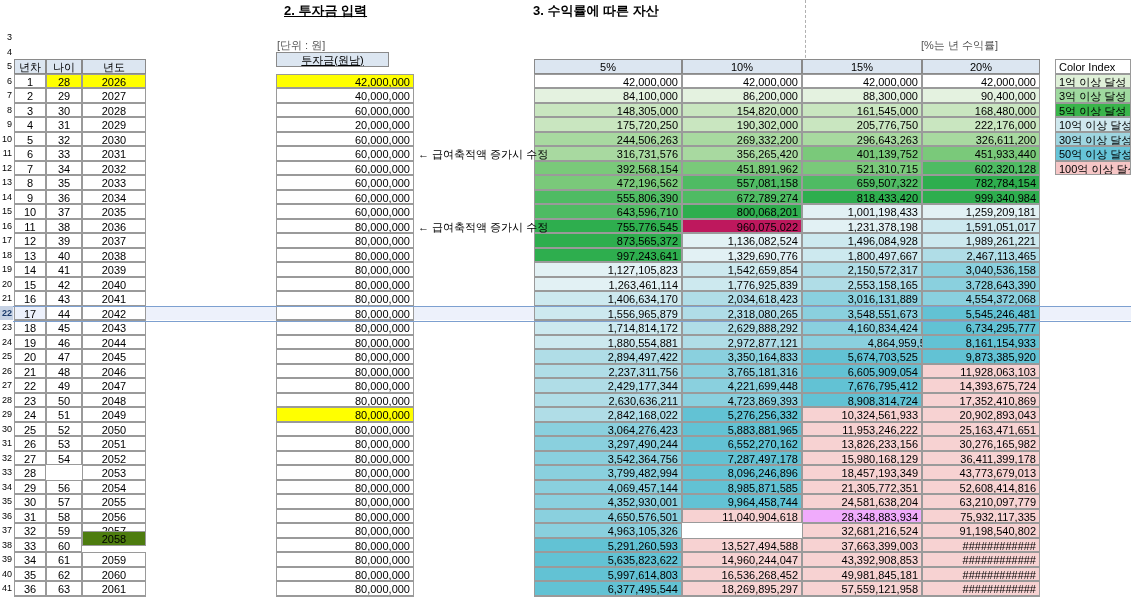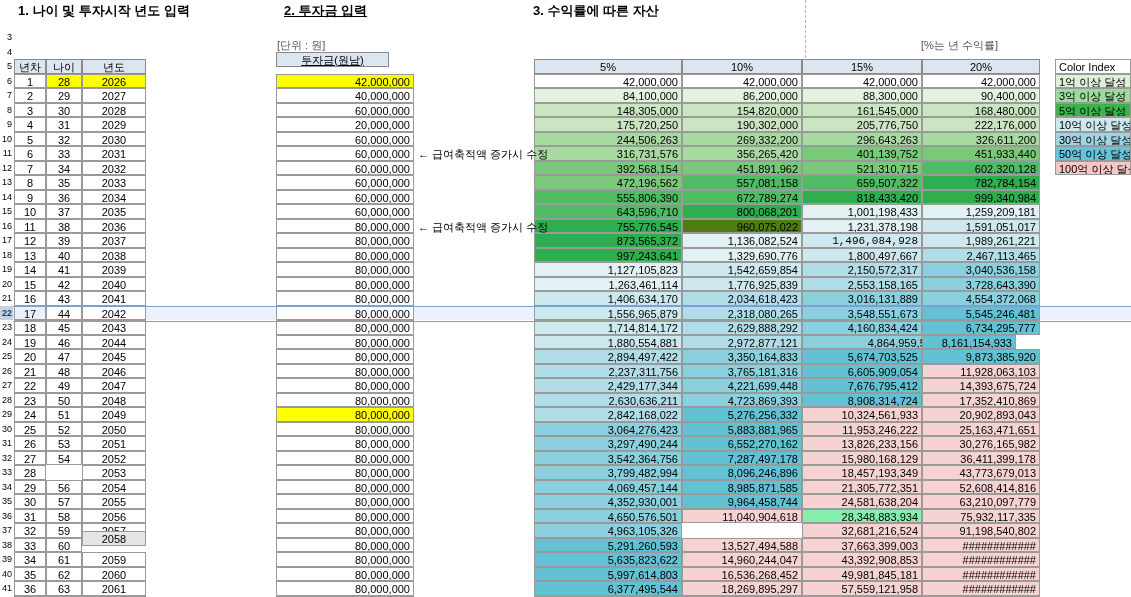--- a/index.html
+++ b/index.html
@@ -43,21 +43,20 @@
 
   .legend-title{background:#ffffff;border:1px solid #9a9a9a;text-align:left;padding-left:3px;}
 </style>
 </head>
 <body>
 
 <div class="sheet">
 
   <div class="vguide" style="left:805px;"></div>
 
-  <div class="title" style="left:18px;top:2px;">1. 나이 및 투자시작 년도 입력</div>
   <div class="title" style="left:284px;top:2px;text-decoration:underline;">2. 투자금 입력</div>
   <div class="title" style="left:533px;top:2px;">3. 수익률에 따른 자산</div>
 
   <div class="note" style="left:277px;top:38px;color:#555;">[단위 : 원]</div>
   <div class="note" style="left:921px;top:38px;color:#555;">[%는 년 수익률]</div>
 
   <div class="rowhdr-col" id="rowhdrs">
       <div class="rowhdr" style="top: 30px;">3</div>
       <div class="rowhdr" style="top: 44.5px;">4</div>
       <div class="rowhdr" style="top: 59px;">5</div>
@@ -189,31 +188,31 @@
       <div class="cell b r" style="left: 276px; top: 204px; width: 138px; background: rgb(255, 255, 255);">60,000,000</div>
       <div class="cell b r" style="left: 534px; top: 204px; width: 148px; background: rgb(79, 187, 99);">643,596,710</div>
       <div class="cell b r" style="left: 682px; top: 204px; width: 120px; background: rgb(46, 174, 78);">800,068,201</div>
       <div class="cell b r" style="left: 802px; top: 204px; width: 120px; background: rgb(226, 241, 244);">1,001,198,433</div>
       <div class="cell b r" style="left: 922px; top: 204px; width: 118px; background: rgb(226, 241, 244);">1,259,209,181</div>
       <div class="cell b c" style="left: 14px; top: 218.5px; width: 32px;">11</div>
       <div class="cell b c" style="left: 46px; top: 218.5px; width: 36px; background: rgb(255, 255, 255);">38</div>
       <div class="cell b c" style="left: 82px; top: 218.5px; width: 64px; background: rgb(255, 255, 255);">2036</div>
       <div class="cell b r" style="left: 276px; top: 218.5px; width: 138px; background: rgb(255, 255, 255);">80,000,000</div>
       <div class="cell b r" style="left: 534px; top: 218.5px; width: 148px; background: rgb(46, 174, 78);">755,776,545</div>
-      <div class="cell b r" style="left: 682px; top: 218.5px; width: 120px; background: #4d7c0f; padding-left: 24px;">960,075,022</div>
+      <div class="cell b r" style="left: 682px; top: 218.5px; width: 120px; background: #be185d; padding-left: 24px;">960,075,022</div>
       <div class="cell b r" style="left: 802px; top: 218.5px; width: 120px; background: rgb(226, 241, 244);">1,231,378,198</div>
       <div class="cell b r" style="left: 922px; top: 218.5px; width: 118px; background: rgb(205, 233, 239);">1,591,051,017</div>
       <div class="note" style="left: 418px; top: 219.5px;">← 급여축적액 증가시 수정</div>
       <div class="cell b c" style="left: 14px; top: 233px; width: 32px;">12</div>
       <div class="cell b c" style="left: 46px; top: 233px; width: 36px; background: rgb(255, 255, 255);">39</div>
       <div class="cell b c" style="left: 82px; top: 233px; width: 64px; background: rgb(255, 255, 255);">2037</div>
       <div class="cell b r" style="left: 276px; top: 233px; width: 138px; background: rgb(255, 255, 255);">80,000,000</div>
       <div class="cell b r" style="left: 534px; top: 233px; width: 148px; background: rgb(46, 174, 78);">873,565,372</div>
       <div class="cell b r" style="left: 682px; top: 233px; width: 120px; background: rgb(226, 241, 244);">1,136,082,524</div>
-      <div class="cell b r" style="left: 802px; top: 233px; width: 120px; background: rgb(205, 233, 239); font-family: Liberation Mono, monospace;">1,496,084,928</div>
+      <div class="cell b r" style="left: 802px; top: 233px; width: 120px; background: rgb(205, 233, 239);">1,496,084,928</div>
       <div class="cell b r" style="left: 922px; top: 233px; width: 118px; background: rgb(205, 233, 239);">1,989,261,221</div>
       <div class="cell b c" style="left: 14px; top: 247.5px; width: 32px;">13</div>
       <div class="cell b c" style="left: 46px; top: 247.5px; width: 36px; background: rgb(255, 255, 255);">40</div>
       <div class="cell b c" style="left: 82px; top: 247.5px; width: 64px; background: rgb(255, 255, 255);">2038</div>
       <div class="cell b r" style="left: 276px; top: 247.5px; width: 138px; background: rgb(255, 255, 255);">80,000,000</div>
       <div class="cell b r" style="left: 534px; top: 247.5px; width: 148px; background: rgb(46, 174, 78);">997,243,641</div>
       <div class="cell b r" style="left: 682px; top: 247.5px; width: 120px; background: rgb(226, 241, 244);">1,329,690,776</div>
       <div class="cell b r" style="left: 802px; top: 247.5px; width: 120px; background: rgb(205, 233, 239);">1,800,497,667</div>
       <div class="cell b r" style="left: 922px; top: 247.5px; width: 118px; background: rgb(176, 221, 231);">2,467,113,465</div>
       <div class="cell b c" style="left: 14px; top: 262px; width: 32px;">14</div>
@@ -256,21 +255,21 @@
       <div class="cell b r" style="left: 682px; top: 320px; width: 120px; background: rgb(176, 221, 231);">2,629,888,292</div>
       <div class="cell b r" style="left: 802px; top: 320px; width: 120px; background: rgb(138, 208, 222);">4,160,834,424</div>
       <div class="cell b r" style="left: 922px; top: 320px; width: 118px; background: rgb(98, 194, 212);">6,734,295,777</div>
       <div class="cell b c" style="left: 14px; top: 334.5px; width: 32px;">19</div>
       <div class="cell b c" style="left: 46px; top: 334.5px; width: 36px; background: rgb(255, 255, 255);">46</div>
       <div class="cell b c" style="left: 82px; top: 334.5px; width: 64px; background: rgb(255, 255, 255);">2044</div>
       <div class="cell b r" style="left: 276px; top: 334.5px; width: 138px; background: rgb(255, 255, 255);">80,000,000</div>
       <div class="cell b r" style="left: 534px; top: 334.5px; width: 148px; background: rgb(205, 233, 239);">1,880,554,881</div>
       <div class="cell b r" style="left: 682px; top: 334.5px; width: 120px; background: rgb(176, 221, 231);">2,972,877,121</div>
       <div class="cell b r" style="left: 802px; top: 334.5px; width: 140px; background: rgb(138, 208, 222);">4,864,959,587</div>
-      <div class="cell b r" style="left: 922px; top: 334.5px; width: 94px; background: rgb(98, 194, 212);">8,161,154,933</div>
+      <div class="cell b r" style="left: 922px; top: 334.5px; width: 118px; background: rgb(98, 194, 212);">8,161,154,933</div>
       <div class="cell b c" style="left: 14px; top: 349px; width: 32px;">20</div>
       <div class="cell b c" style="left: 46px; top: 349px; width: 36px; background: rgb(255, 255, 255);">47</div>
       <div class="cell b c" style="left: 82px; top: 349px; width: 64px; background: rgb(255, 255, 255);">2045</div>
       <div class="cell b r" style="left: 276px; top: 349px; width: 138px; background: rgb(255, 255, 255);">80,000,000</div>
       <div class="cell b r" style="left: 534px; top: 349px; width: 148px; background: rgb(176, 221, 231);">2,894,497,422</div>
       <div class="cell b r" style="left: 682px; top: 349px; width: 120px; background: rgb(138, 208, 222);">3,350,164,833</div>
       <div class="cell b r" style="left: 802px; top: 349px; width: 120px; background: rgb(98, 194, 212);">5,674,703,525</div>
       <div class="cell b r" style="left: 922px; top: 349px; width: 118px; background: rgb(98, 194, 212);">9,873,385,920</div>
       <div class="cell b c" style="left: 14px; top: 363.5px; width: 32px;">21</div>
       <div class="cell b c" style="left: 46px; top: 363.5px; width: 36px; background: rgb(255, 255, 255);">48</div>
@@ -351,33 +350,33 @@
       <div class="cell b r" style="left: 534px; top: 494px; width: 148px; background: rgb(138, 208, 222);">4,352,930,001</div>
       <div class="cell b r" style="left: 682px; top: 494px; width: 120px; background: rgb(98, 194, 212);">9,964,458,744</div>
       <div class="cell b r" style="left: 802px; top: 494px; width: 120px; background: rgb(247, 210, 210);">24,581,638,204</div>
       <div class="cell b r" style="left: 922px; top: 494px; width: 118px; background: rgb(247, 210, 210);">63,210,097,779</div>
       <div class="cell b c" style="left: 14px; top: 508.5px; width: 32px;">31</div>
       <div class="cell b c" style="left: 46px; top: 508.5px; width: 36px; background: rgb(255, 255, 255);">58</div>
       <div class="cell b c" style="left: 82px; top: 508.5px; width: 64px; background: rgb(255, 255, 255);">2056</div>
       <div class="cell b r" style="left: 276px; top: 508.5px; width: 138px; background: rgb(255, 255, 255);">80,000,000</div>
       <div class="cell b r" style="left: 534px; top: 508.5px; width: 148px; background: rgb(138, 208, 222);">4,650,576,501</div>
       <div class="cell b r" style="left: 682px; top: 508.5px; width: 120px; background: rgb(247, 210, 210);">11,040,904,618</div>
-      <div class="cell b r" style="left: 802px; top: 508.5px; width: 120px; background: #86efac;">28,348,883,934</div>
+      <div class="cell b r" style="left: 802px; top: 508.5px; width: 120px; background: #f0abfc;">28,348,883,934</div>
       <div class="cell b r" style="left: 922px; top: 508.5px; width: 118px; background: rgb(247, 210, 210);">75,932,117,335</div>
       <div class="cell b c" style="left: 14px; top: 523px; width: 32px;">32</div>
       <div class="cell b c" style="left: 46px; top: 523px; width: 36px; background: rgb(255, 255, 255);">59</div>
       <div class="cell b c" style="left: 82px; top: 523px; width: 64px; background: rgb(255, 255, 255);">2057</div>
       <div class="cell b r" style="left: 276px; top: 523px; width: 138px; background: rgb(255, 255, 255);">80,000,000</div>
       <div class="cell b r" style="left: 534px; top: 523px; width: 148px; background: rgb(138, 208, 222);">4,963,105,326</div>
       <div class="cell b r" style="left: 682px; top: 539px; width: 96px; background: #a3a3a3;">12,224,995,080</div>
       <div class="cell b r" style="left: 802px; top: 523px; width: 120px; background: rgb(247, 210, 210);">32,681,216,524</div>
       <div class="cell b r" style="left: 922px; top: 523px; width: 118px; background: rgb(247, 210, 210);">91,198,540,802</div>
       <div class="cell b c" style="left: 14px; top: 537.5px; width: 32px;">33</div>
       <div class="cell b c" style="left: 46px; top: 537.5px; width: 36px; background: rgb(255, 255, 255);">60</div>
-      <div class="cell b c" style="left: 82px; top: 531px; width: 64px; background: #e5e5e5;">2058</div>
+      <div class="cell b c" style="left: 82px; top: 531px; width: 64px; background: #4d7c0f;">2058</div>
       <div class="cell b r" style="left: 276px; top: 537.5px; width: 138px; background: rgb(255, 255, 255);">80,000,000</div>
       <div class="cell b r" style="left: 534px; top: 537.5px; width: 148px; background: rgb(98, 194, 212);">5,291,260,593</div>
       <div class="cell b r" style="left: 682px; top: 537.5px; width: 120px; background: rgb(247, 210, 210);">13,527,494,588</div>
       <div class="cell b r" style="left: 802px; top: 537.5px; width: 120px; background: rgb(247, 210, 210);">37,663,399,003</div>
       <div class="cell b r" style="left: 922px; top: 537.5px; width: 118px; background: rgb(247, 210, 210);">############</div>
       <div class="cell b c" style="left: 14px; top: 552px; width: 32px;">34</div>
       <div class="cell b c" style="left: 46px; top: 552px; width: 36px; background: rgb(255, 255, 255);">61</div>
       <div class="cell b c" style="left: 82px; top: 552px; width: 64px; background: rgb(255, 255, 255);">2059</div>
       <div class="cell b r" style="left: 276px; top: 552px; width: 138px; background: rgb(255, 255, 255);">80,000,000</div>
       <div class="cell b r" style="left: 534px; top: 552px; width: 148px; background: rgb(98, 194, 212);">5,635,823,622</div>

